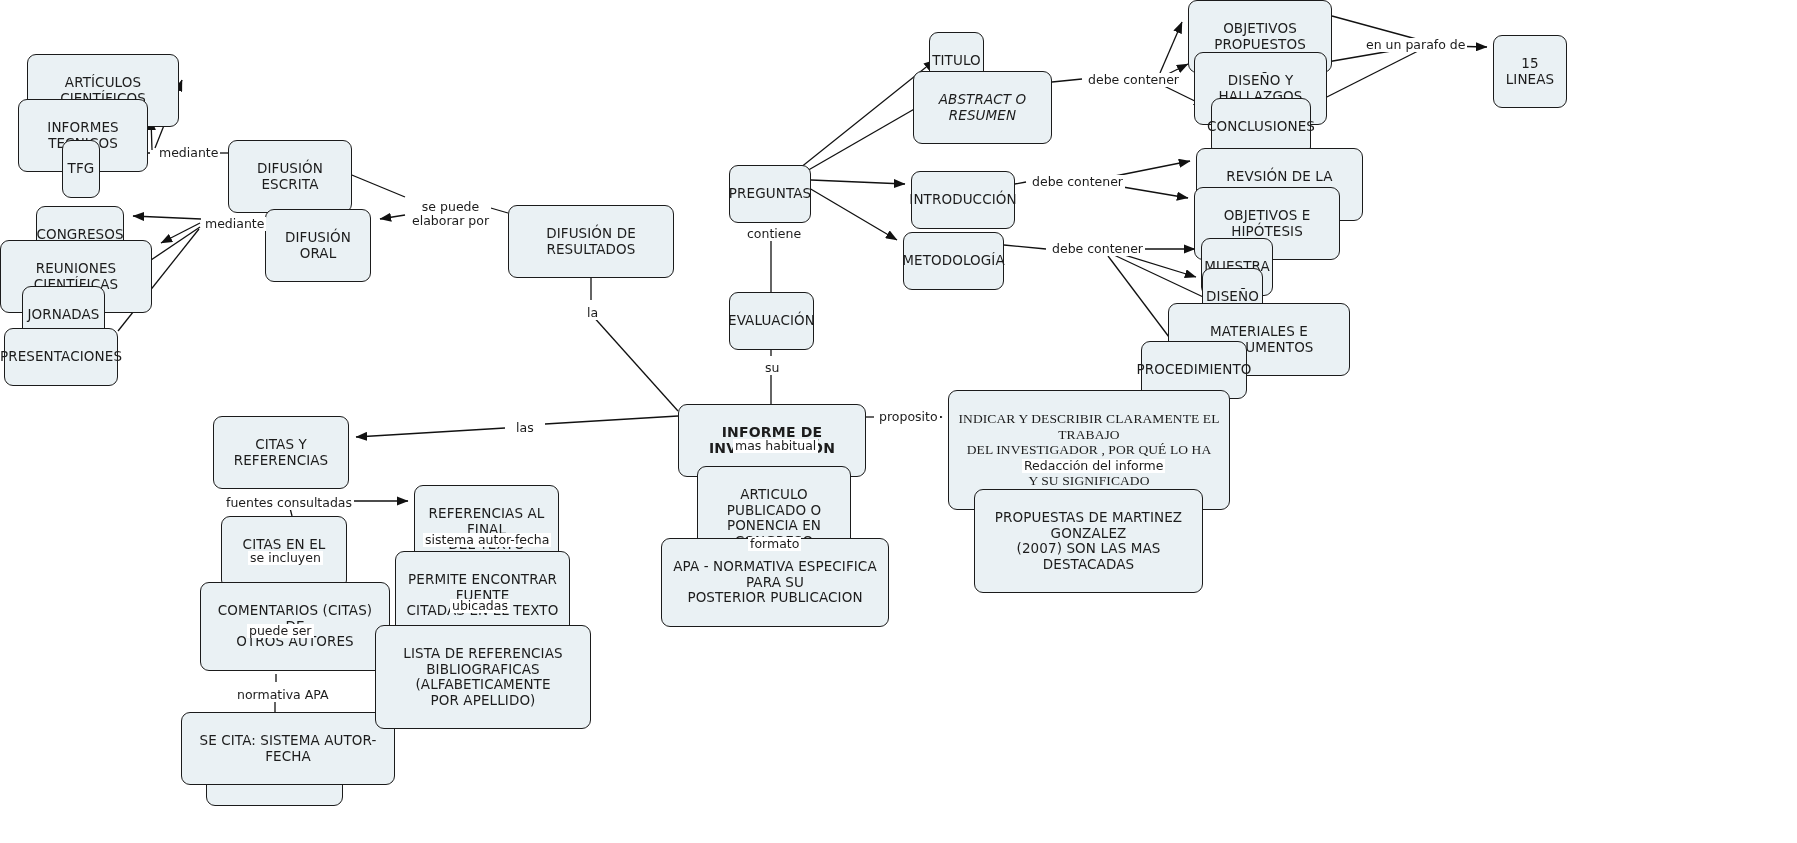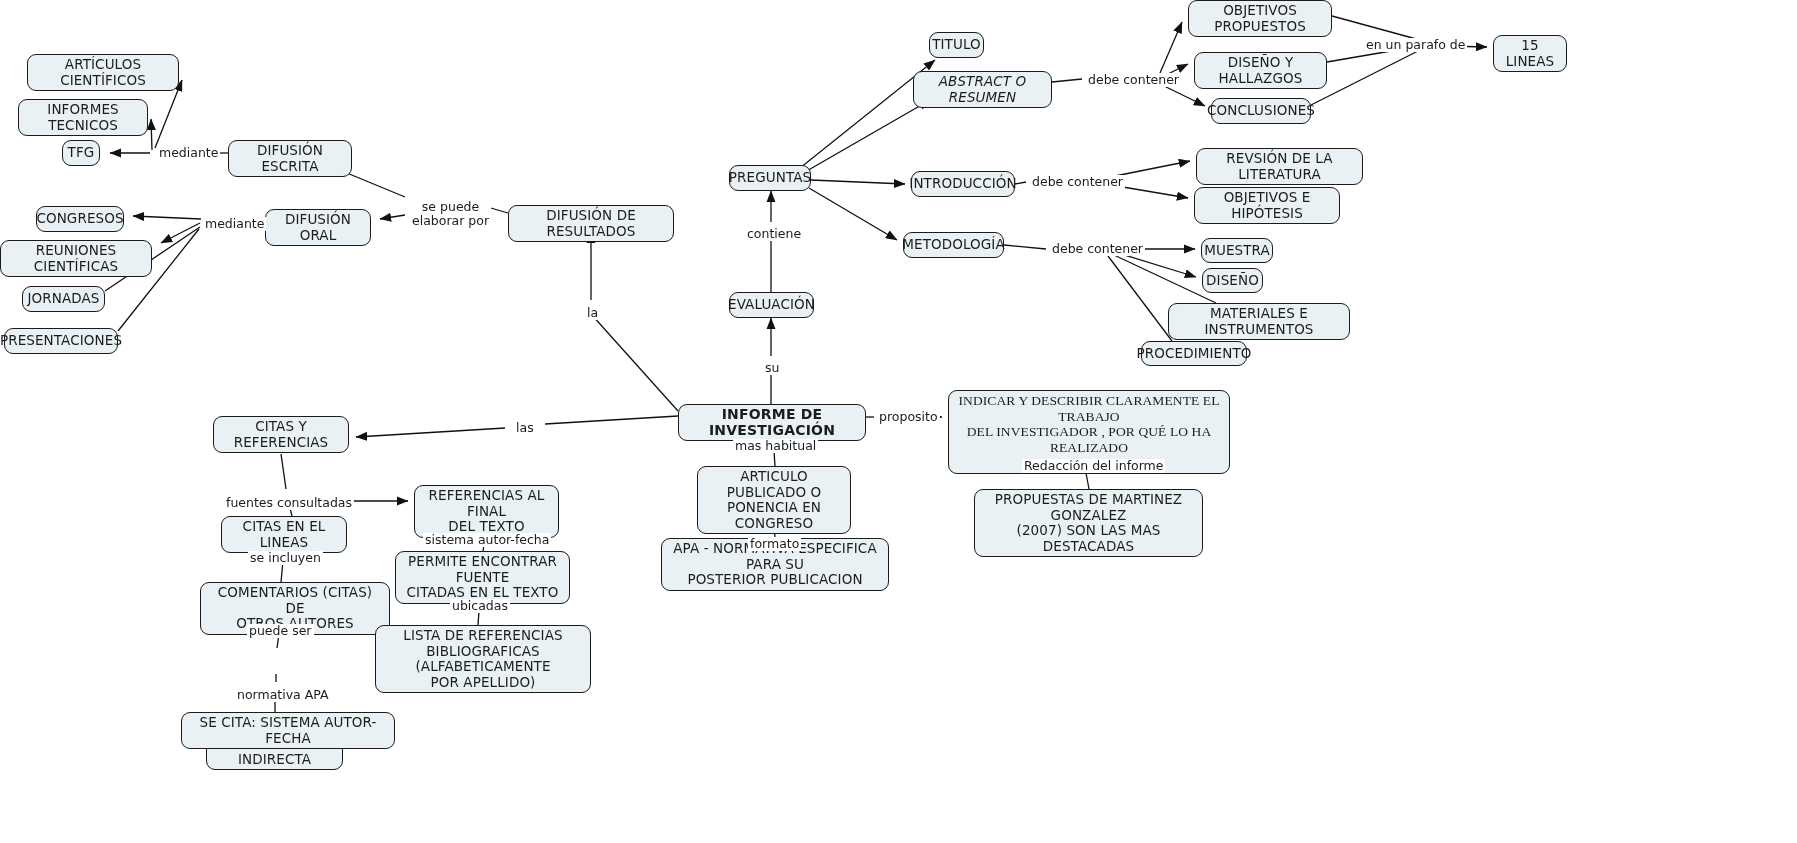--- a/index.html
+++ b/index.html
@@ -28,21 +28,21 @@
     background: #eaf1f4;
     border: 1.4px solid #1b1b1b;
     border-radius: 9px;
     color: #1c1c1c;
     font-size: 13.5px;
     line-height: 15.5px;
     text-align: center;
     display: flex;
     align-items: center;
     justify-content: center;
-    padding: 2px 9px;
+    padding: 20px 9px;
     white-space: pre-line;
     letter-spacing: .1px;
   }
   .node.bold {
     font-weight: bold;
     font-size: 14px;
     letter-spacing: .2px;
   }
   .linklabel {
     position: absolute;

